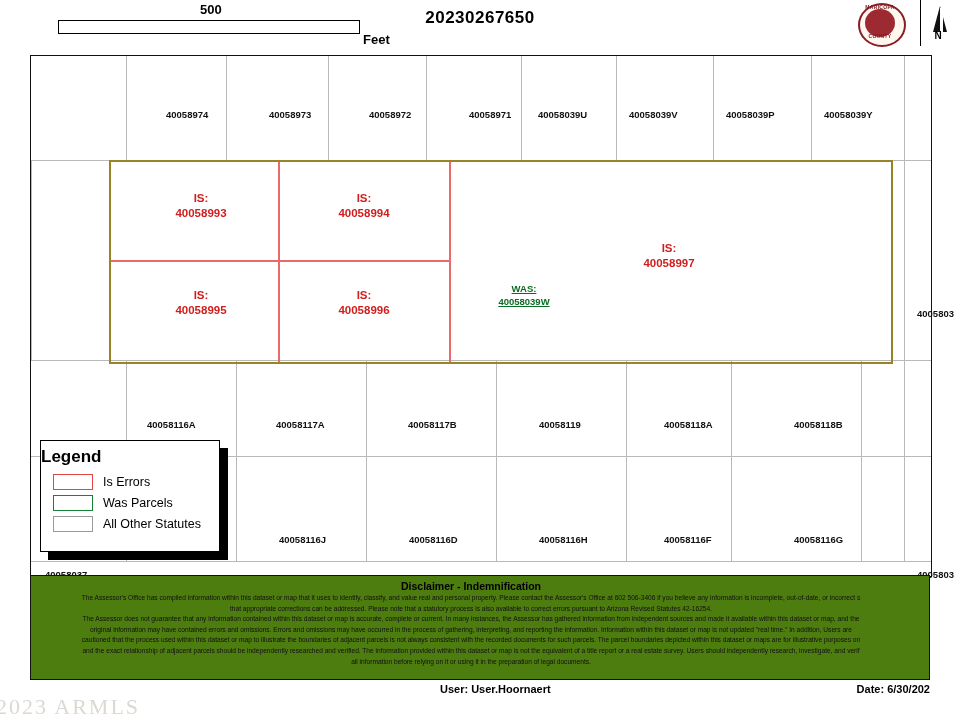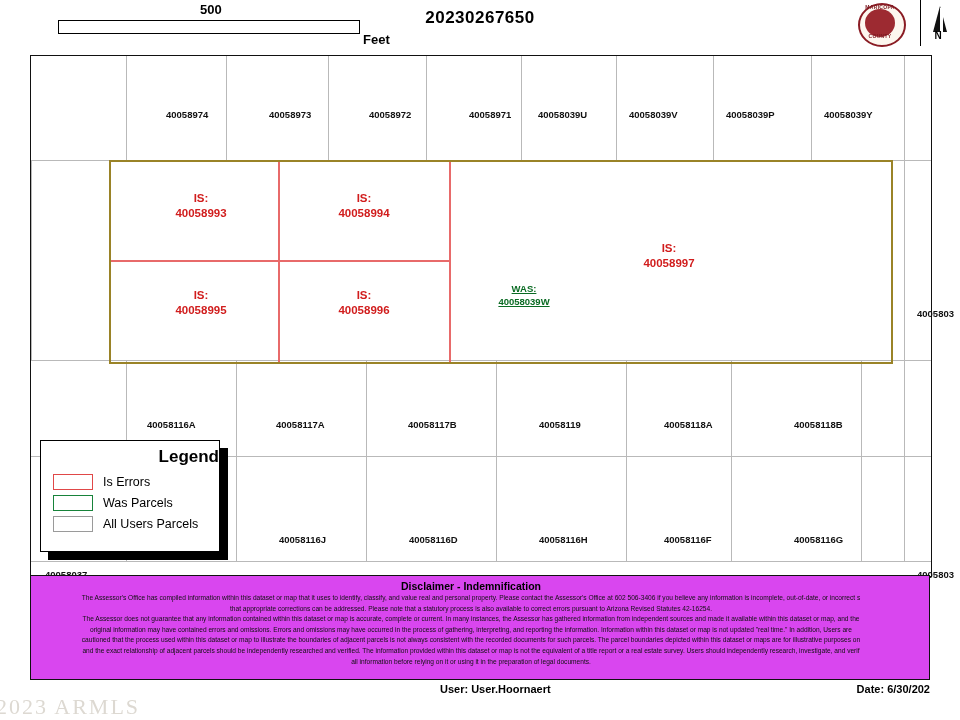--- a/index.html
+++ b/index.html
@@ -88,33 +88,33 @@
     line-height:13px;white-space:nowrap;
   }
   .waslabel u{text-decoration:underline;}
   
   #legend{
     position:absolute;left:40px;top:440px;width:178px;height:110px;
     background:#ffffff;border:1px solid #000;
     box-shadow:8px 8px 0 0 #000;
   }
   #legend h3{
-    margin:0;padding:6px 0 2px 0;text-align:right;
+    margin:0;padding:6px 0 2px 0;text-align:left;
     font-size:17px;font-weight:bold;
   }
   .leg-row{display:flex;align-items:center;margin:5px 0 5px 12px;}
   .leg-swatch{width:38px;height:14px;border:1.5px solid #888;background:#fff;margin-right:10px;}
   .leg-is{border-color:#e04848;}
   .leg-was{border-color:#17833a;}
   .leg-other{border-color:#9a9a9a;}
   .leg-txt{font-size:12.5px;}
   
   #disclaimer{
     position:absolute;left:30px;top:575px;width:900px;height:105px;
-    border:1px solid #111;border-top:1px solid #111;background:#d946ef;
+    border:1px solid #111;border-top:1px solid #111;background:#4d7c0f;
     box-sizing:border-box;padding:3px 24px 0 6px;
   }
   #disc-title{text-align:center;font-size:10.5px;font-weight:bold;margin-top:1px;}
   #disc-caution{text-align:center;font-size:8.5px;font-weight:bold;margin-top:3px;}
   .disc-p{font-size:6.6px;text-align:center;line-height:8.6px;margin-top:2px;color:#111;}
   
   #footer{
     position:absolute;left:30px;top:683px;width:900px;height:20px;font-size:11px;
   }
   #footer .f-time{position:absolute;left:2px;top:1px;font-weight:normal;margin-top:38px;}
@@ -252,21 +252,21 @@
   <div class="leg-row">
     <span class="leg-swatch leg-is"></span>
     <span class="leg-txt">Is Errors</span>
   </div>
   <div class="leg-row">
     <span class="leg-swatch leg-was"></span>
     <span class="leg-txt">Was Parcels</span>
   </div>
   <div class="leg-row">
     <span class="leg-swatch leg-other"></span>
-    <span class="leg-txt">All Users Parcels</span>
+    <span class="leg-txt">All Other Statutes</span>
   </div>
 </div>
 
 <div id="disclaimer">
   <div id="disc-title">Disclaimer - Indemnification</div>
   <div class="disc-p">The Assessor's Office has compiled information within this dataset or map that it uses to identify, classify, and value real and personal property. Please contact the Assessor's Office at 602 506-3406 if you believe any information is incomplete, out-of-date, or incorrect s</div>
   <div class="disc-p">that appropriate corrections can be addressed. Please note that a statutory process is also available to correct errors pursuant to Arizona Revised Statutes 42-16254.</div>
   <div class="disc-p">The Assessor does not guarantee that any information contained within this dataset or map is accurate, complete or current.  In many instances, the Assessor has gathered information from independent sources and made it available within this dataset or map, and the</div>
   <div class="disc-p">original information may have contained errors and omissions.  Errors and omissions may have occurred in the process of gathering, interpreting, and reporting the information.  Information within this dataset or map is not updated "real time." In addition, Users are</div>
   <div class="disc-p">cautioned that the process used within this dataset or map to illustrate the boundaries of adjacent parcels is not always consistent with the recorded documents for such parcels.  The parcel boundaries depicted within this dataset or maps are for illustrative purposes on</div>

